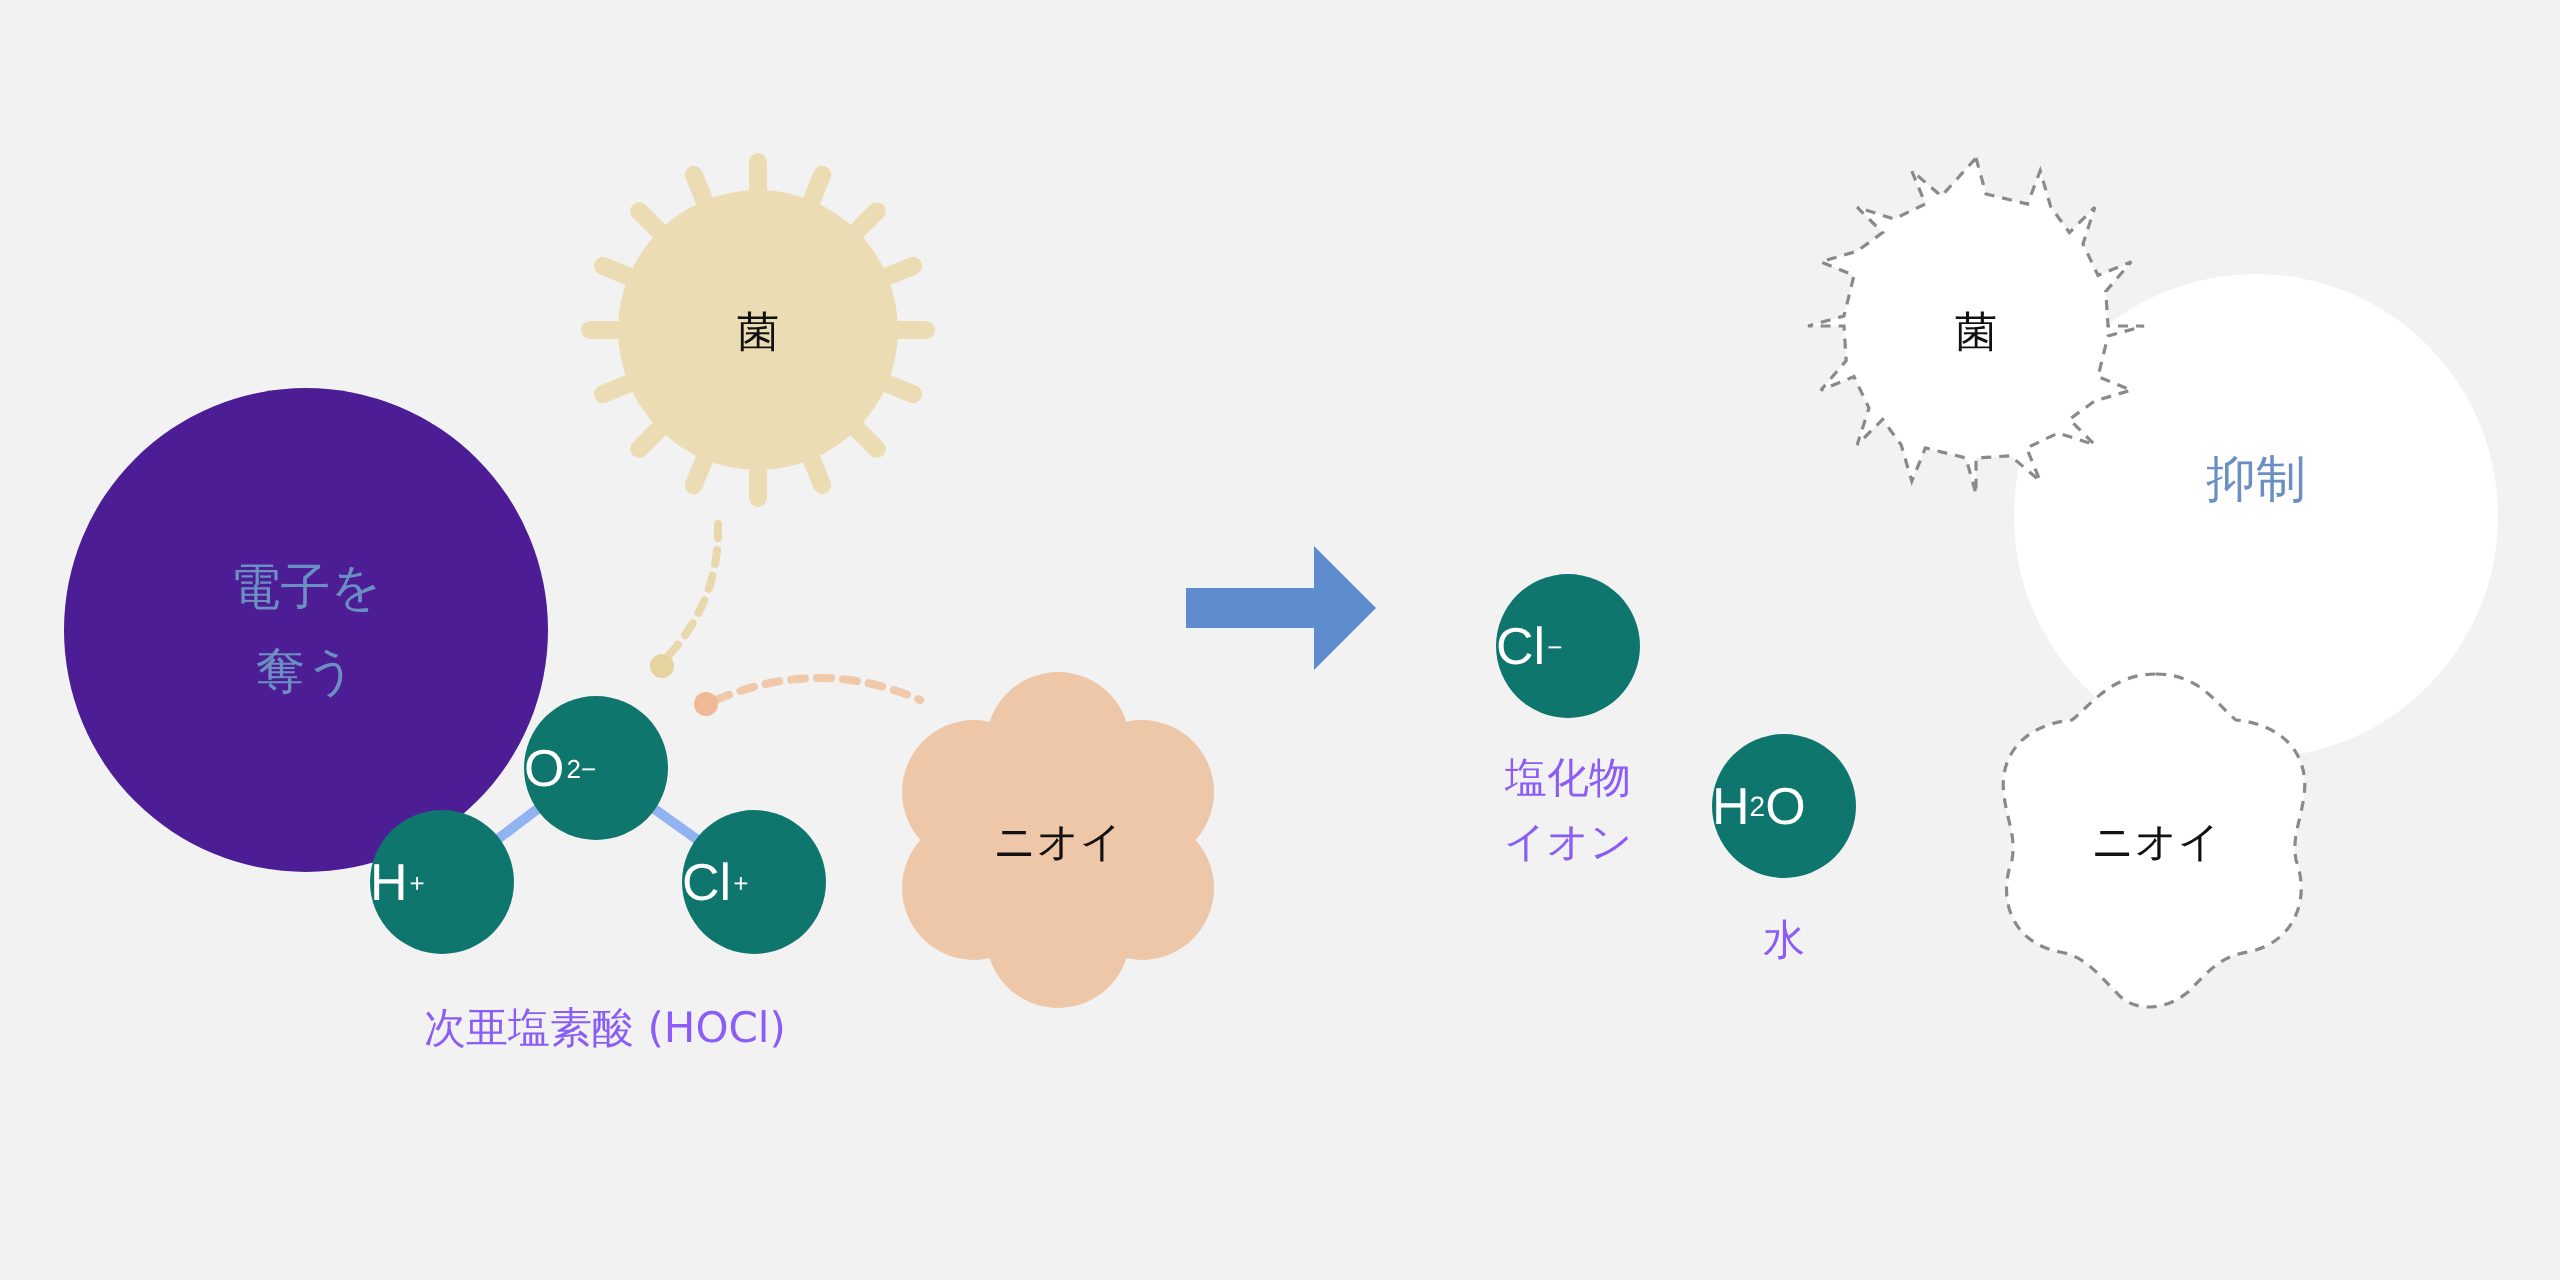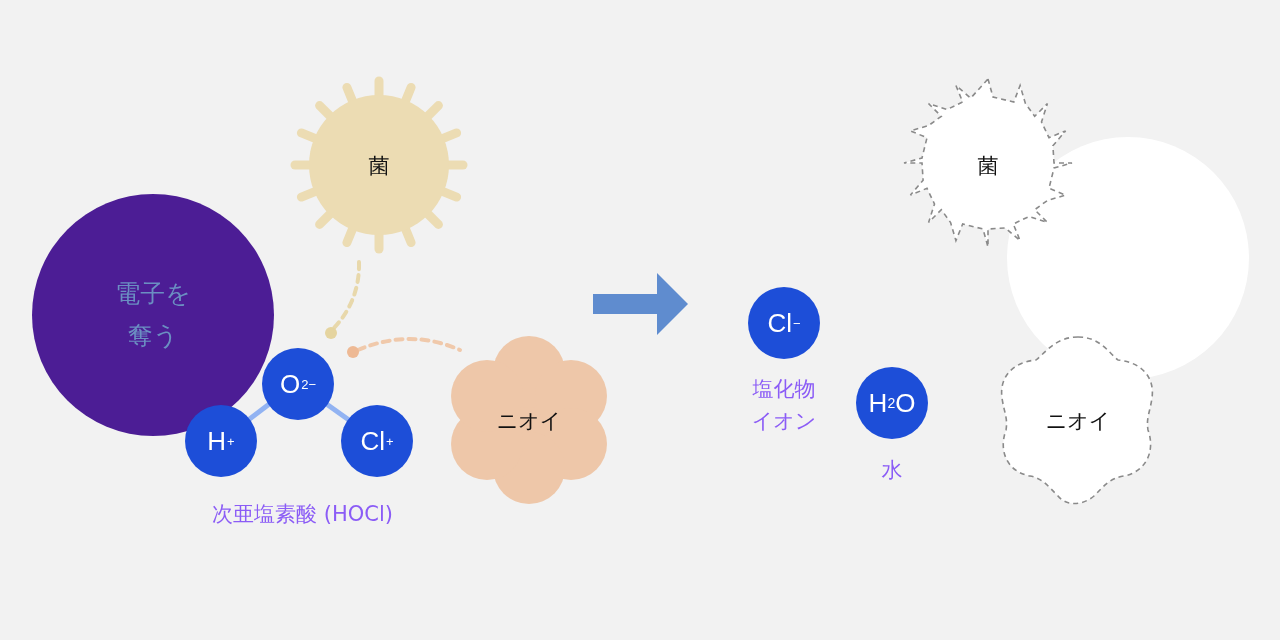--- a/index.html
+++ b/index.html
@@ -9,22 +9,22 @@
     font-family: "DejaVu Sans", sans-serif;
     position: relative;
   }
   .abs { position: absolute; }
   .big-circle {
     position: absolute; border-radius: 50%; background: #4c1d95;
     display: flex; align-items: center; justify-content: center;
     text-align: center; color: #6b8fc2; font-size: 25px; line-height: 42px;
   }
   .atom {
-    position: absolute; border-radius: 50%; background: #1d4ed8;
-    color: #ffffff; display: flex; align-items: center; justify-content: center;
+    position: absolute; border-radius: 50%; background: #0f766e;
+    color: #ffffff; display: flex; align-items: center; 
     font-family: "Liberation Sans", sans-serif; font-size: 26px;
   }
   .atom sup { font-size: 13px; vertical-align: 10px; margin-left: 1px; }
   .atom sub { font-size: 14px; vertical-align: -3px; }
   .label-blue { position: absolute; color: #8b5cf6; font-size: 21px; text-align: center; }
   .label-dark { position: absolute; color: #111111; font-size: 21px; text-align: center; }
   svg.layer { position: absolute; left: 0; top: 0; }
 </style>
 </head>
 <body>
@@ -134,13 +134,14 @@
   <span>H</span>
     <sub>2</sub>
     <span>O</span>
 </div>
 <div class="label-blue" style="left:872px; top:456px; width:40px;">水</div>
 
 <div class="label-dark" style="left:968px; top:152px; width:40px;">菌</div>
 <div class="label-dark" style="left:1028px; top:407px; width:100px;">ニオイ</div>
 
 <div class="abs" style="left:1068px; top:218px; width:120px; text-align:center; color:#6b8fc2; font-size:25px; line-height:44px;">
+  <div>抑制</div>
 </div>
 
 </body></html>

